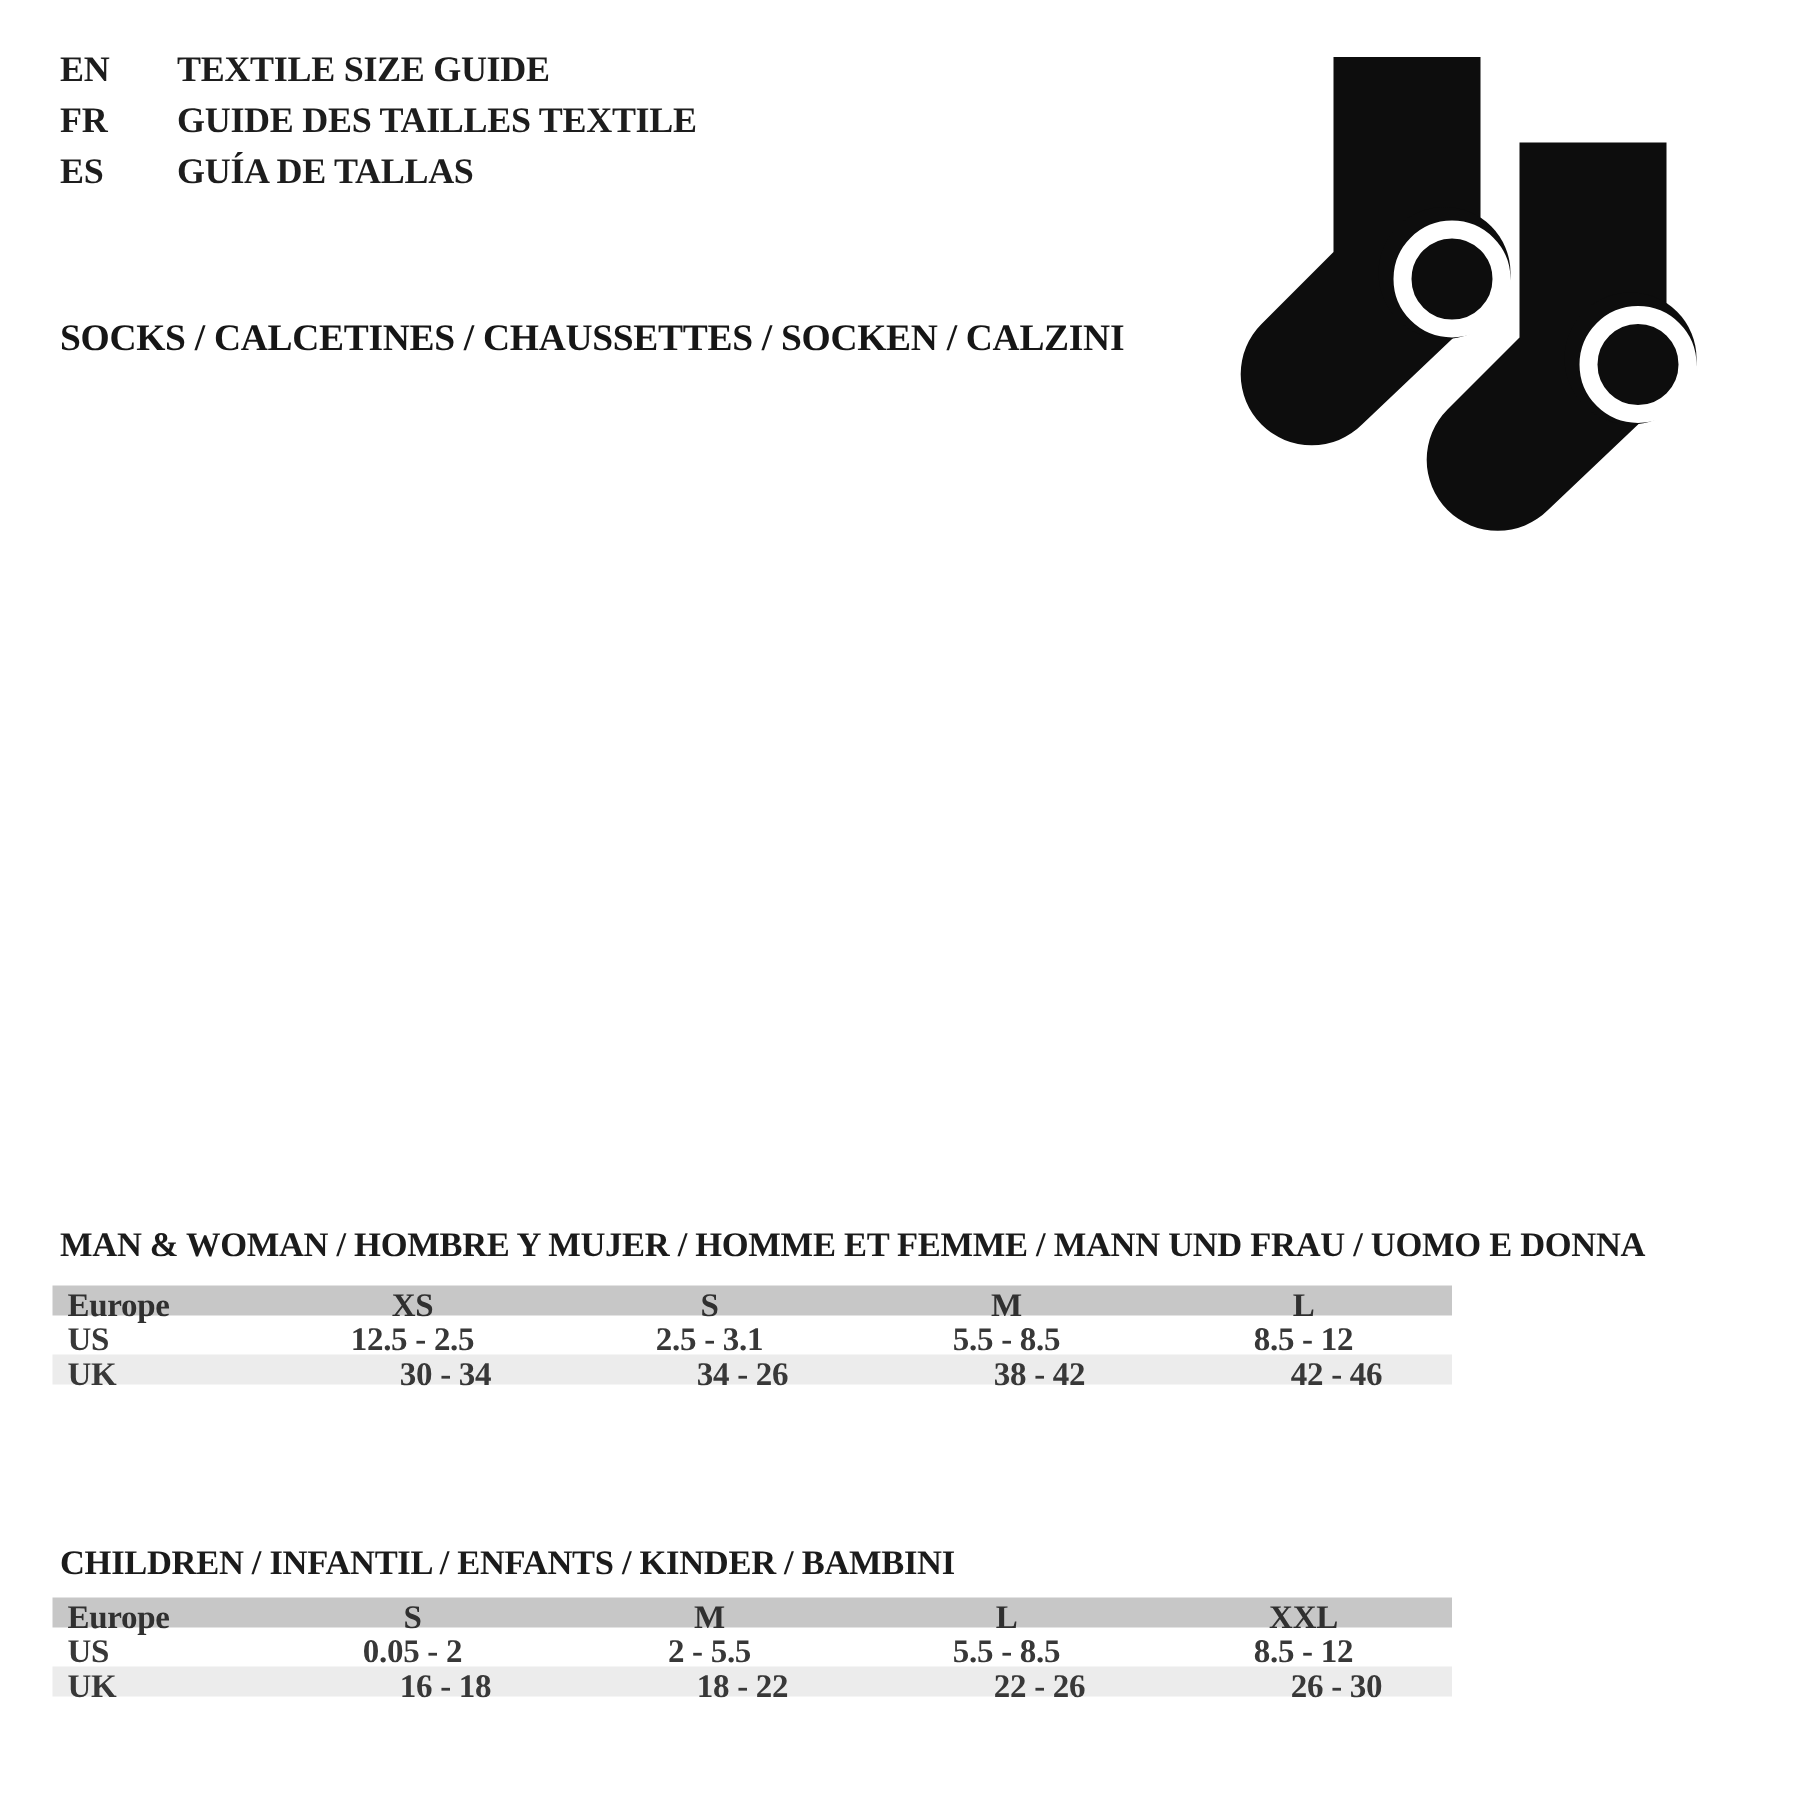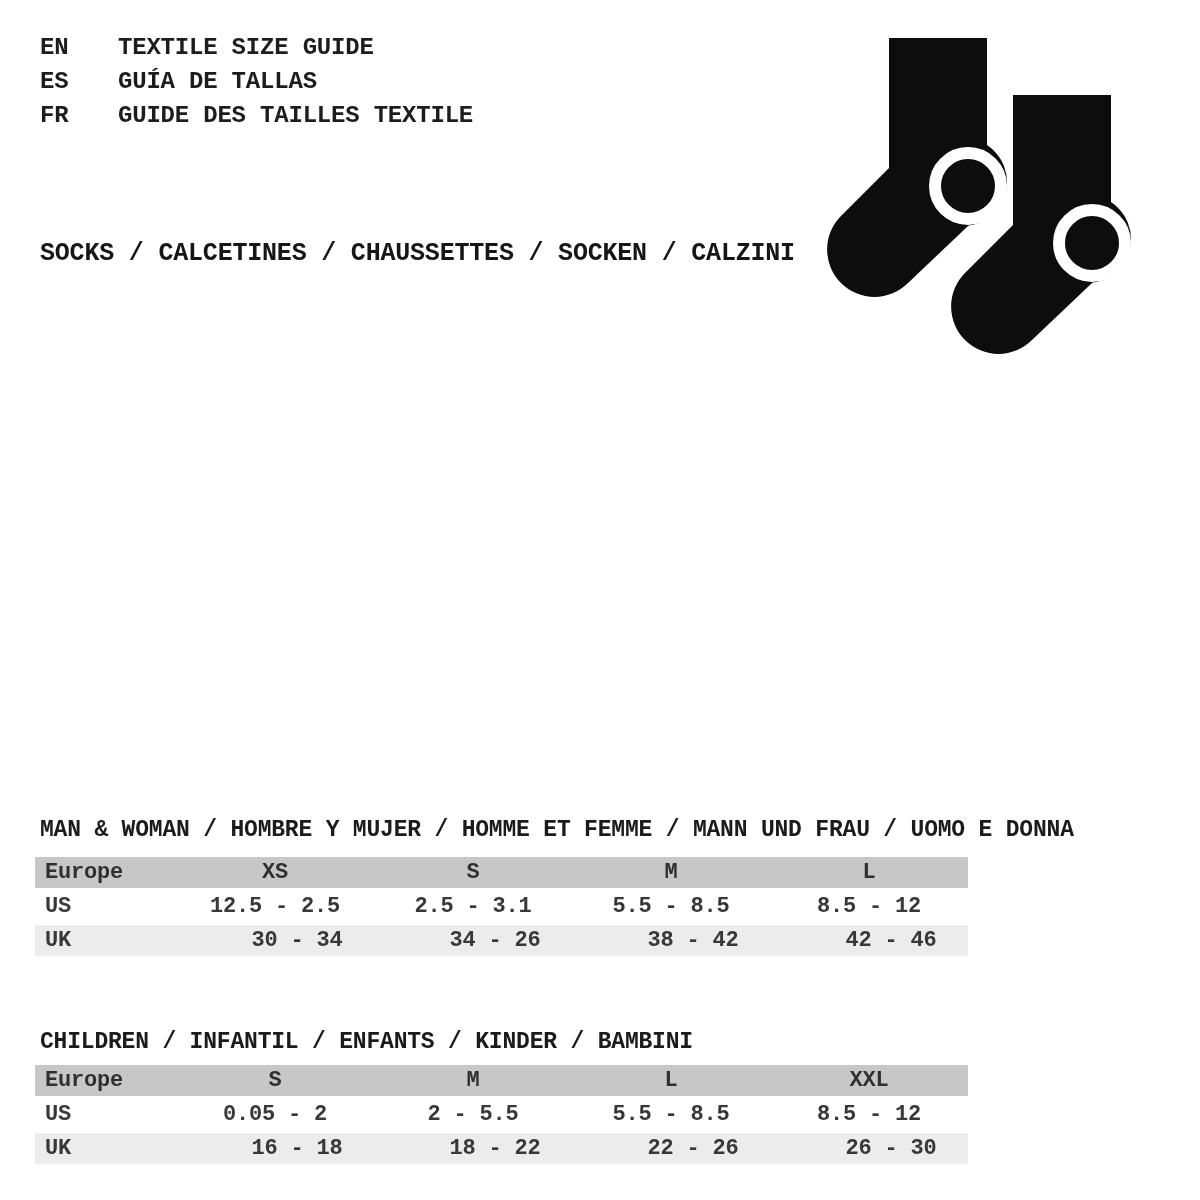--- a/index.html
+++ b/index.html
@@ -5,21 +5,21 @@
   html, body {
     margin: 0;
     padding: 0;
     background: #ffffff;
   }
   .page {
     position: relative;
     width: 1200px;
     height: 1200px;
     background: #ffffff;
-    font-family: Liberation Mono, monospace;
+    font-family: Liberation Serif, serif;
     font-weight: bold;
     overflow: hidden;
     letter-spacing: -0.2px;
   }
   .abs { position: absolute; }
 
   
   .lang-block {
     left: 40px;
     top: 30px;
@@ -30,21 +30,21 @@
     align-items: center;
     color: #1d1d1d;
     font-size: 24px;
   }
   .lang-code { width: 78px; }
   .lang-label { white-space: nowrap; }
 
   
   .category-heading {
     left: 40px;
-    top: 240px;
+    top: 212px;
     font-size: 25px;
     line-height: 28px;
     color: #161616;
     white-space: nowrap;
   }
 
   
   .socks-svg {
     left: 810px;
     top: 28px;
@@ -64,21 +64,21 @@
   
   .size-table {
     left: 35px;
     width: 933px;
   }
   .table-man-woman { top: 857px; }
   .table-children  { top: 1065px; }
   .t-row {
     display: grid;
     grid-template-columns: 141px repeat(4, 1fr);
-    height: 31px;
+    height: 20px;
     align-items: center;
     margin-bottom: 3px;
     font-size: 22px;
     color: #383838;
   }
   .t-row.header {
     background: #c7c7c7;
     color: #303030;
   }
   .t-row.alt { background: #ececec; gap: 44px; }
@@ -92,26 +92,26 @@
 <body>
 
 <div class="page">
 
   <div class="abs lang-block">
     <div class="lang-row">
       <span class="lang-code">EN</span>
       <span class="lang-label">TEXTILE SIZE GUIDE</span>
     </div>
     <div class="lang-row">
+      <span class="lang-code">FR</span>
+      <span class="lang-label">GUIDE DES TAILLES TEXTILE</span>
+    </div>
+    <div class="lang-row">
       <span class="lang-code">ES</span>
       <span class="lang-label">GUÍA DE TALLAS</span>
-    </div>
-    <div class="lang-row">
-      <span class="lang-code">FR</span>
-      <span class="lang-label">GUIDE DES TAILLES TEXTILE</span>
     </div>
   </div>
 
   <div class="abs category-heading">SOCKS / CALCETINES / CHAUSSETTES / SOCKEN / CALZINI</div>
 
   <svg class="abs socks-svg" width="360" height="340" viewBox="0 0 360 340" aria-hidden="true">
     <defs>
       <g id="sock-unit">
         <path d="M 79,10 H 177 V 180 L 98,255 A 47 47 0 0 1 31,188 L 79,140 Z" fill="#0d0d0d"></path>
         <circle cx="153" cy="154" r="44" fill="#0d0d0d"></circle>

